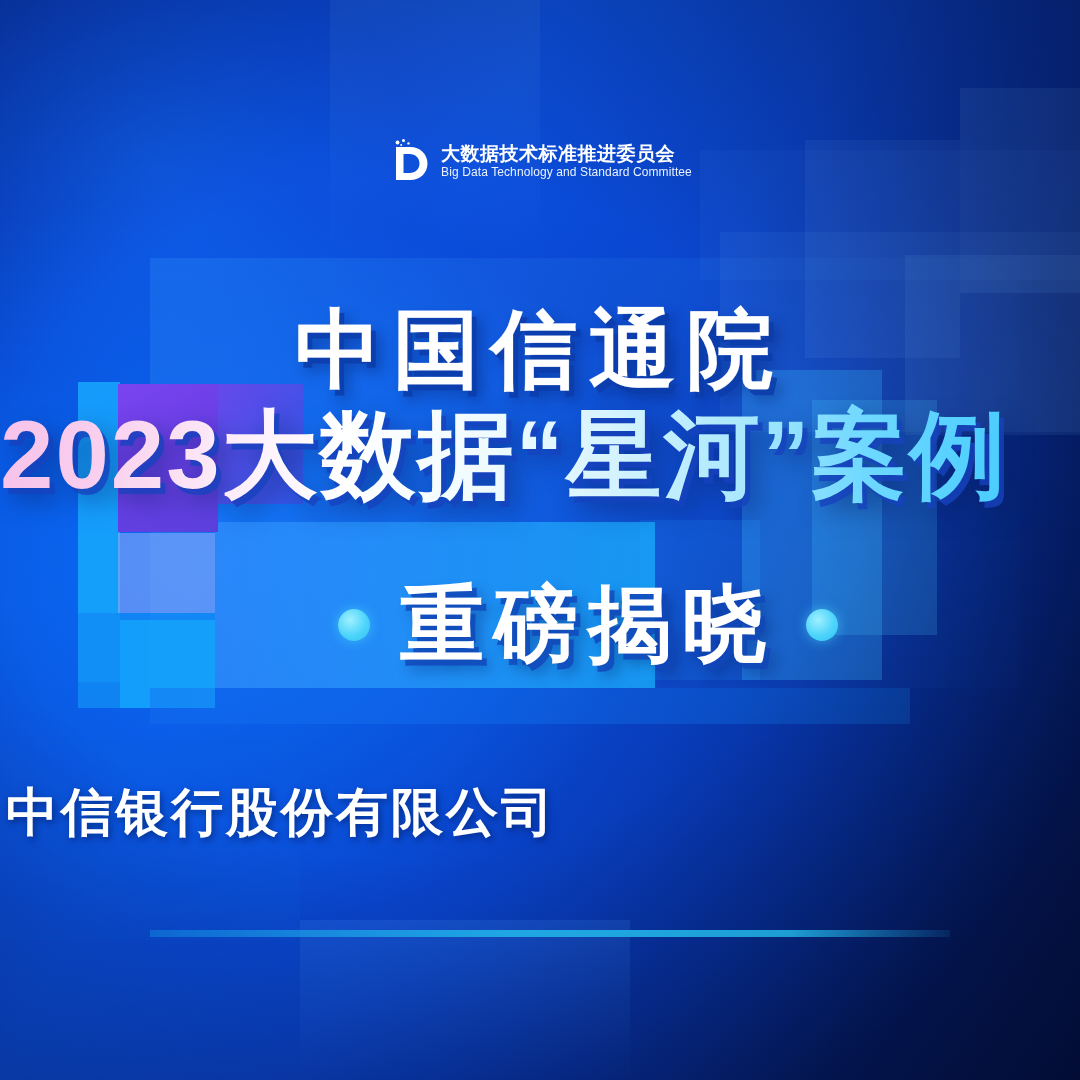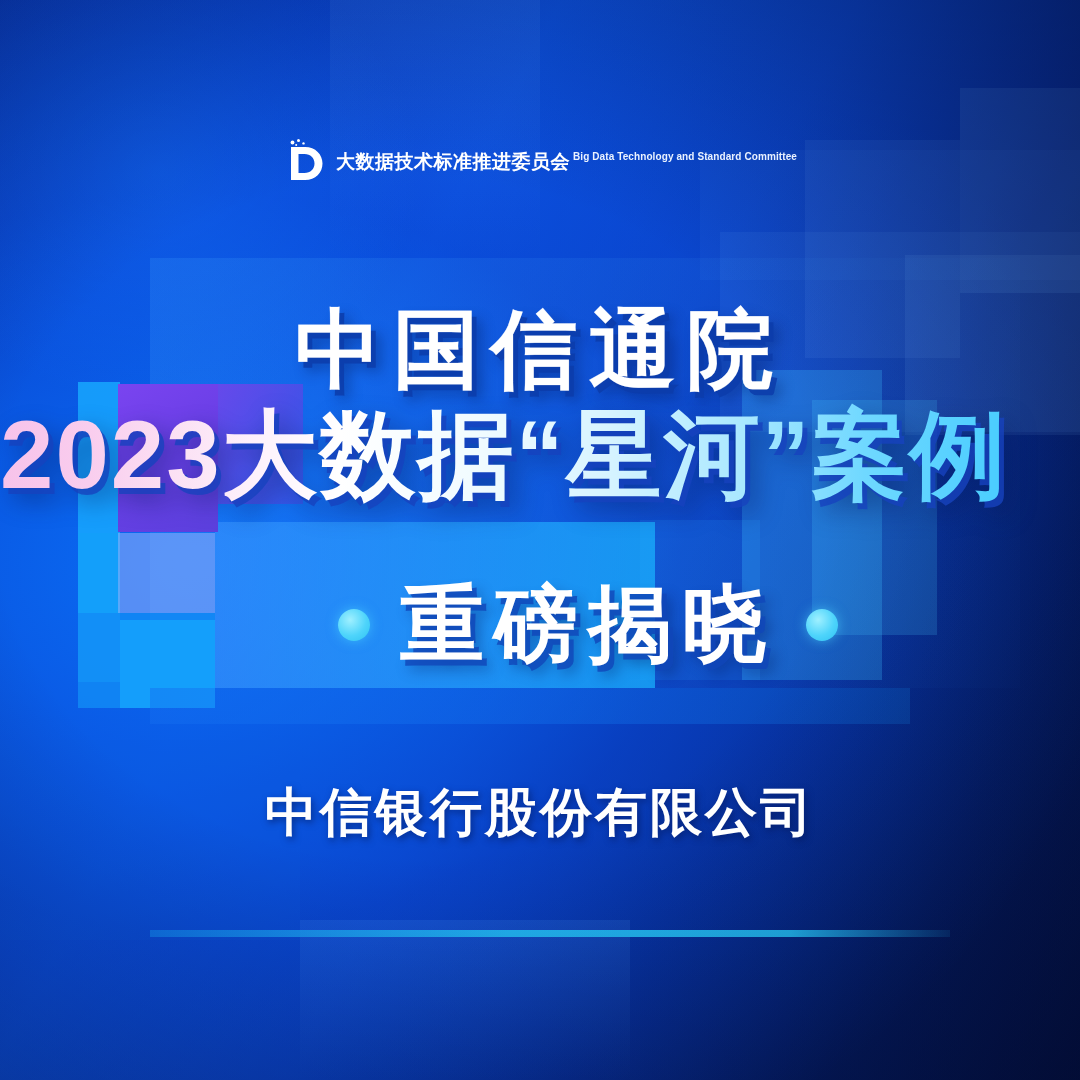--- a/index.html
+++ b/index.html
@@ -105,26 +105,26 @@
   .caict-mark::after {
     content: ""; position: absolute; left: 0; bottom: 0;
     width: 100%; height: 4px; background: #ffffff;
   }
   .caict-cn {
     color: #ffffff; font-size: 33px; font-weight: 700;
     letter-spacing: 1px; line-height: 1;
   }
   .bigdata { display: flex; align-items: center; gap: 11px; }
   .bd-mark { width: 42px; height: 46px; position: relative; }
-  .bd-text { display: flex; flex-direction: row; gap: 3px; }
+  .bd-text { display: flex; flex-direction: column; gap: 3px; }
   .bd-cn {
     color: #ffffff; font-size: 19px; font-weight: 700; letter-spacing: 0.5px; line-height: 1;
   }
   .bd-en {
-    color: #eaf2ff; font-size: 10px; font-weight: 700; letter-spacing: 0.1px; line-height: 1;
+    color: #eaf2ff; font-size: 12px; font-weight: 400; letter-spacing: 0.1px; line-height: 1;
   }
 
   
   .title-wrap { position: absolute; left: 0; top: 0; width: 1080px; }
 
   .line1 {
     position: absolute; top: 292px; left: 0; width: 1080px;
     text-align: center;
     font-size: 86px; font-weight: 900; letter-spacing: 12px;
     color: #ffffff;
@@ -160,21 +160,20 @@
   }
   .line3 {
     font-size: 84px; font-weight: 900; letter-spacing: 10px;
     color: #ffffff;
     text-shadow: 5px 6px 0 rgba(16,70,185,0.80), 9px 10px 14px rgba(4,25,90,0.42);
   }
 
   
   .company {
     position: absolute; left: 0; width: 1080px;
-    text-align: center;
     font-size: 52px; font-weight: 700; letter-spacing: 3px;
     color: #ffffff;
     text-shadow: 2px 3px 7px rgba(3,20,80,0.55);
   }
   .company .hl {
     position: relative; display: inline-block; padding: 0 6px;
   }
   .company .hl::before {
     content: ""; position: absolute; left: 0; right: 0;
     bottom: -2px; height: 28px;

